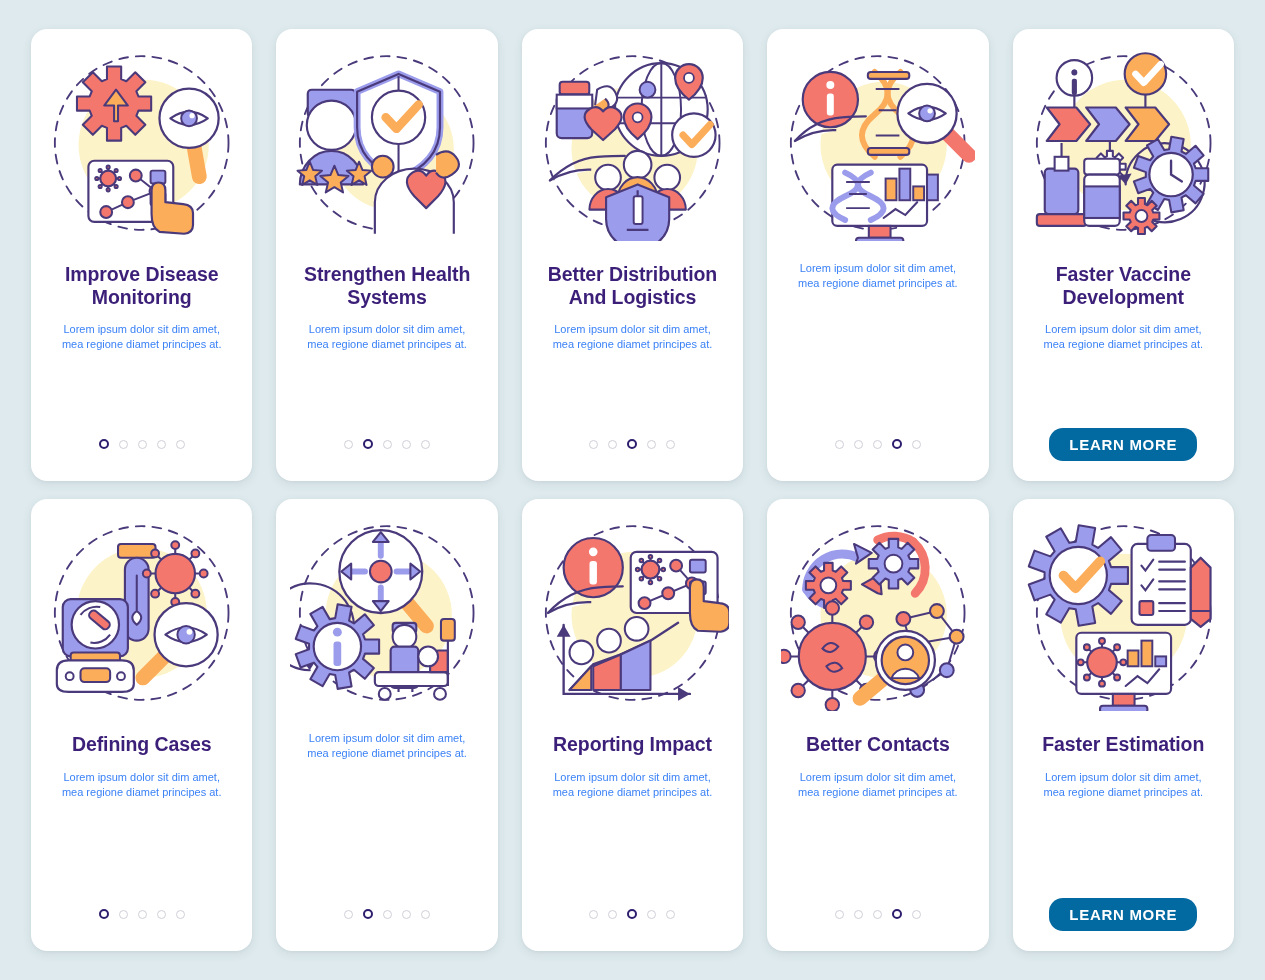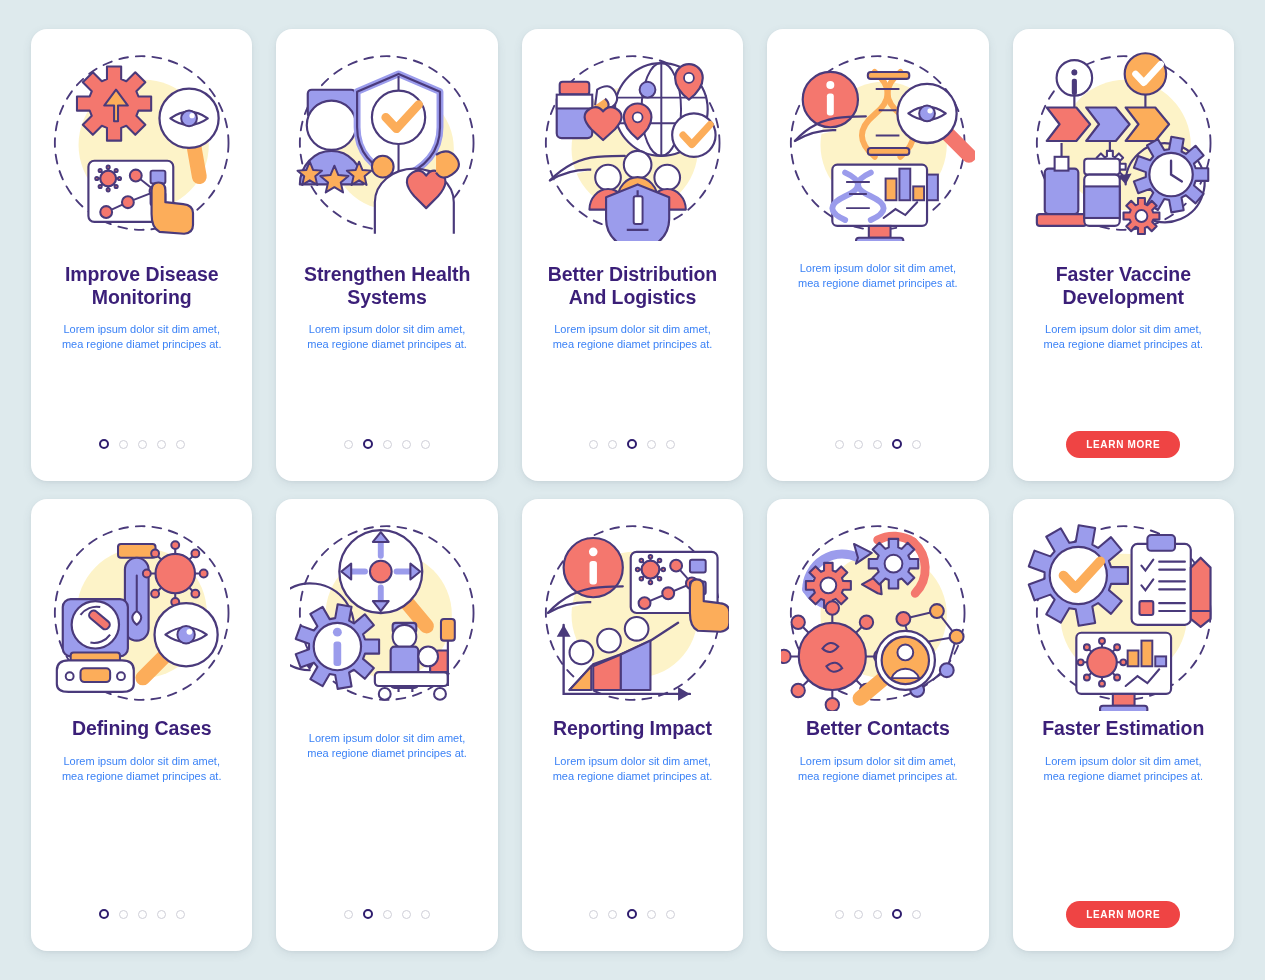--- a/index.html
+++ b/index.html
@@ -70,21 +70,21 @@
     color: #3b82f6;
     font-size: 11px;
     line-height: 1.36;
     text-align: center;
     padding: 0 12px;
     margin-top: 14px;
   }
 
   
   .row1 .title { margin-top: 16px; }
-  .row2 .title { }
+  .row2 .title { margin-top: 16px; }
 
   
   .footer {
     width: 100%;
     height: 46px;
     flex: 0 0 auto;
     display: flex;
     align-items: center;
     justify-content: center;
   }
@@ -96,26 +96,26 @@
     border: 1.6px solid #cfcfd8;
     background: #ffffff;
   }
   .dot.active {
     border-color: #2f1d6e;
     border-width: 2.4px;
     width: 10px; height: 10px;
   }
 
   .learn-btn {
-    background: #ef4444;
+    background: #0369a1;
     color: #ffffff;
     border: none;
     border-radius: 14px;
     font-family: "Liberation Sans", sans-serif;
-    font-size: 10px;
+    font-size: 15px;
     font-weight: bold;
     letter-spacing: 0.7px;
     padding: 8px 20px;
     cursor: pointer;
   }
 </style>
 </head>
 <body>
 
 <div class="board">

